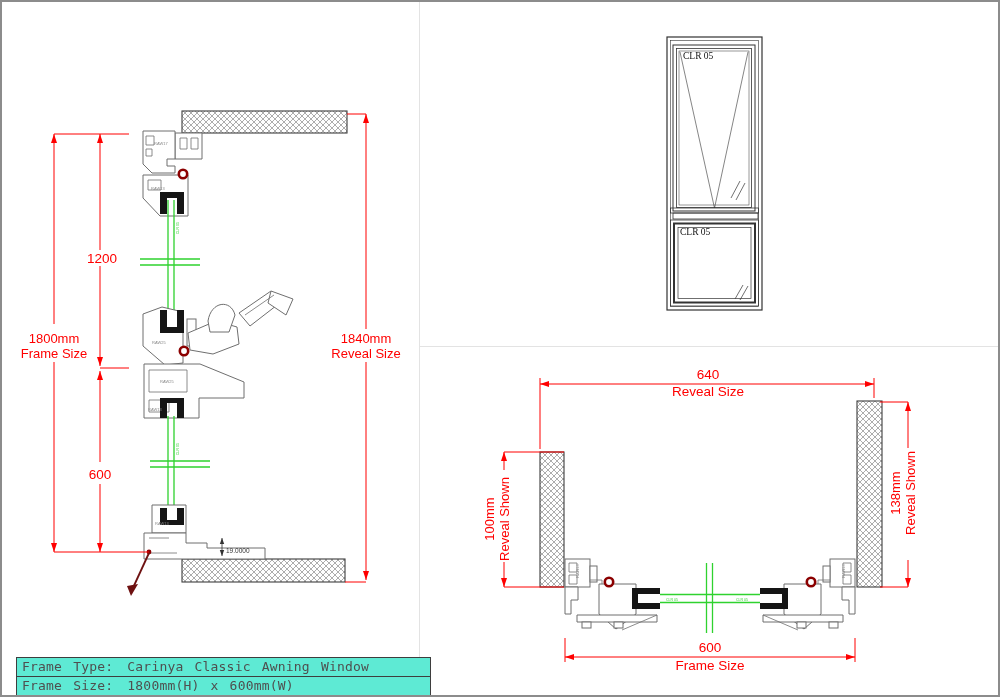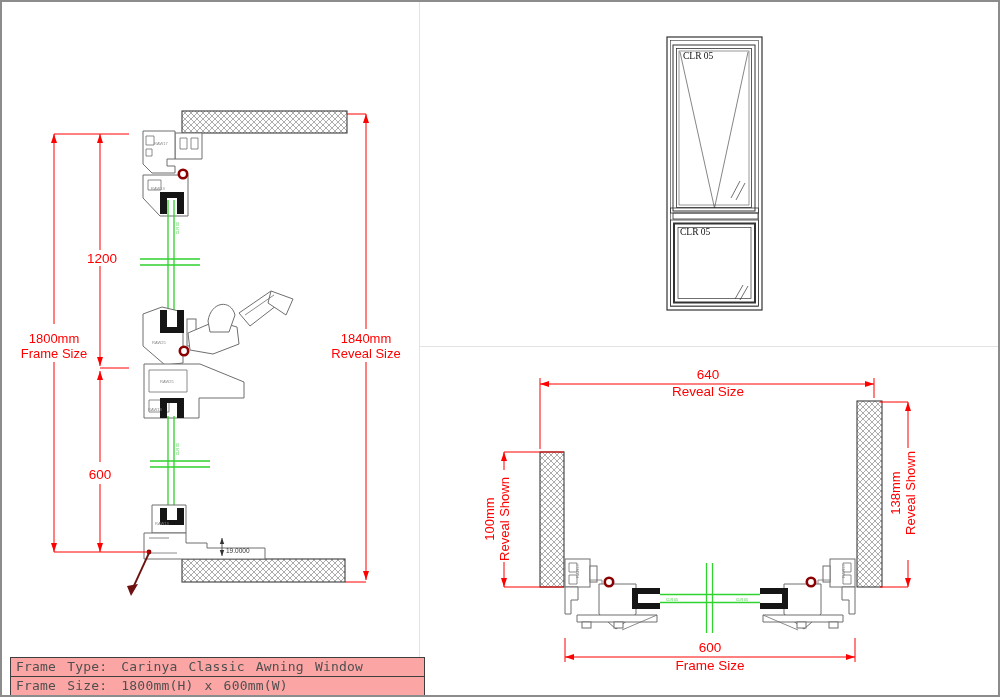--- a/index.html
+++ b/index.html
@@ -27,22 +27,22 @@
   .seal{fill:#fff;stroke:var(--c-seal,#8b0000);stroke-width:2.6;}
   .micro{fill:#8a8a8a;font-size:4px;font-family:"Liberation Sans",sans-serif;}
   .elev{fill:none;stroke:#333;}
   .serif{font-family:"Liberation Serif",serif;font-size:9.5px;fill:#111;}
   .note{fill:#333;font-size:6.5px;font-family:"Liberation Sans",sans-serif;}
   .ldr{stroke:var(--c-leader,#6e1111);stroke-width:1.8;fill:none;}
   #arr path{fill:var(--c-dimension,#f00);}
   #arrk path{fill:#333;}
 
   
-  .title-table{position:absolute;left:8px;top:655px;width:415px;
-       border:1.5px solid #3e3e3e;background:#fca5a5;box-sizing:border-box;
+  .title-table{position:absolute;left:14px;top:655px;width:415px;
+       border:1.5px solid #3e3e3e;background:#5eead4;box-sizing:border-box;
        font-family:"DejaVu Sans Mono",monospace;color:var(--c-title_text,#4f4f4f);
        font-size:13px;}
   .title-row{height:18px;line-height:18px;padding:0 5px;white-space:nowrap;
        letter-spacing:0.2px;word-spacing:3px;overflow:hidden;}
   .title-row + .title-row{border-top:1.2px solid #3e3e3e;}
   .title-label{margin-right:14px;}
 </style>
 </head>
 <body>
 

